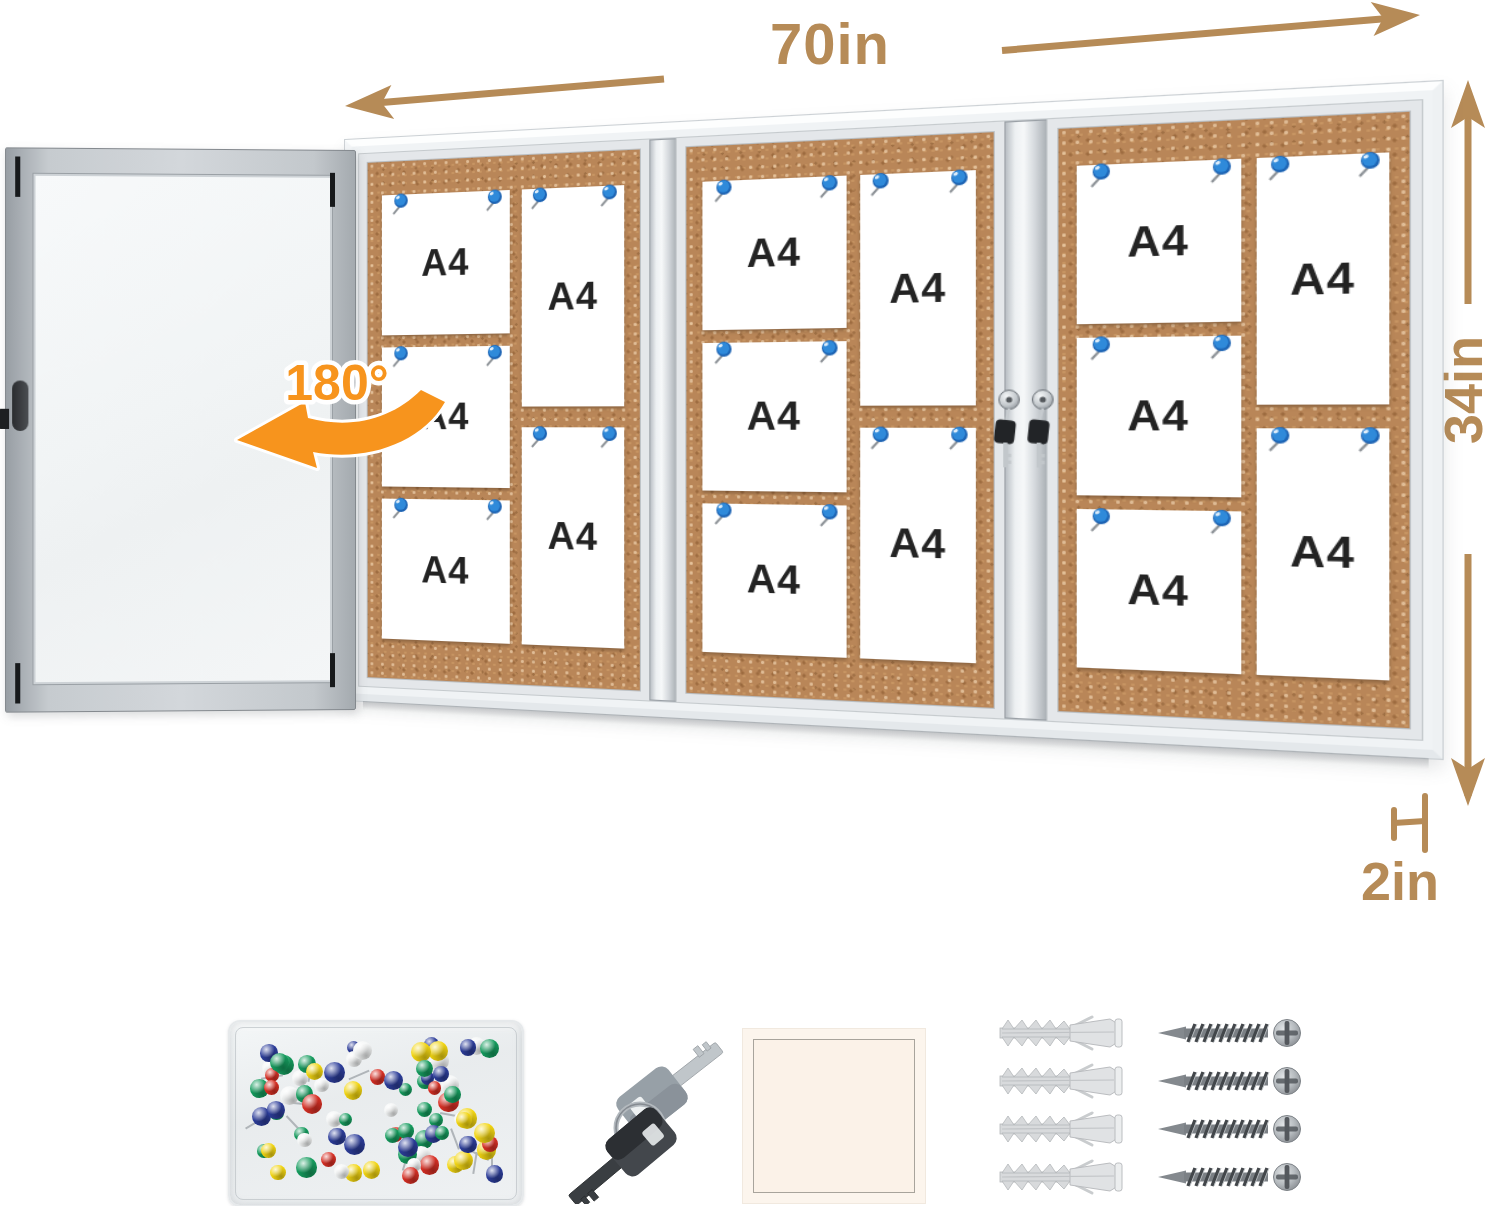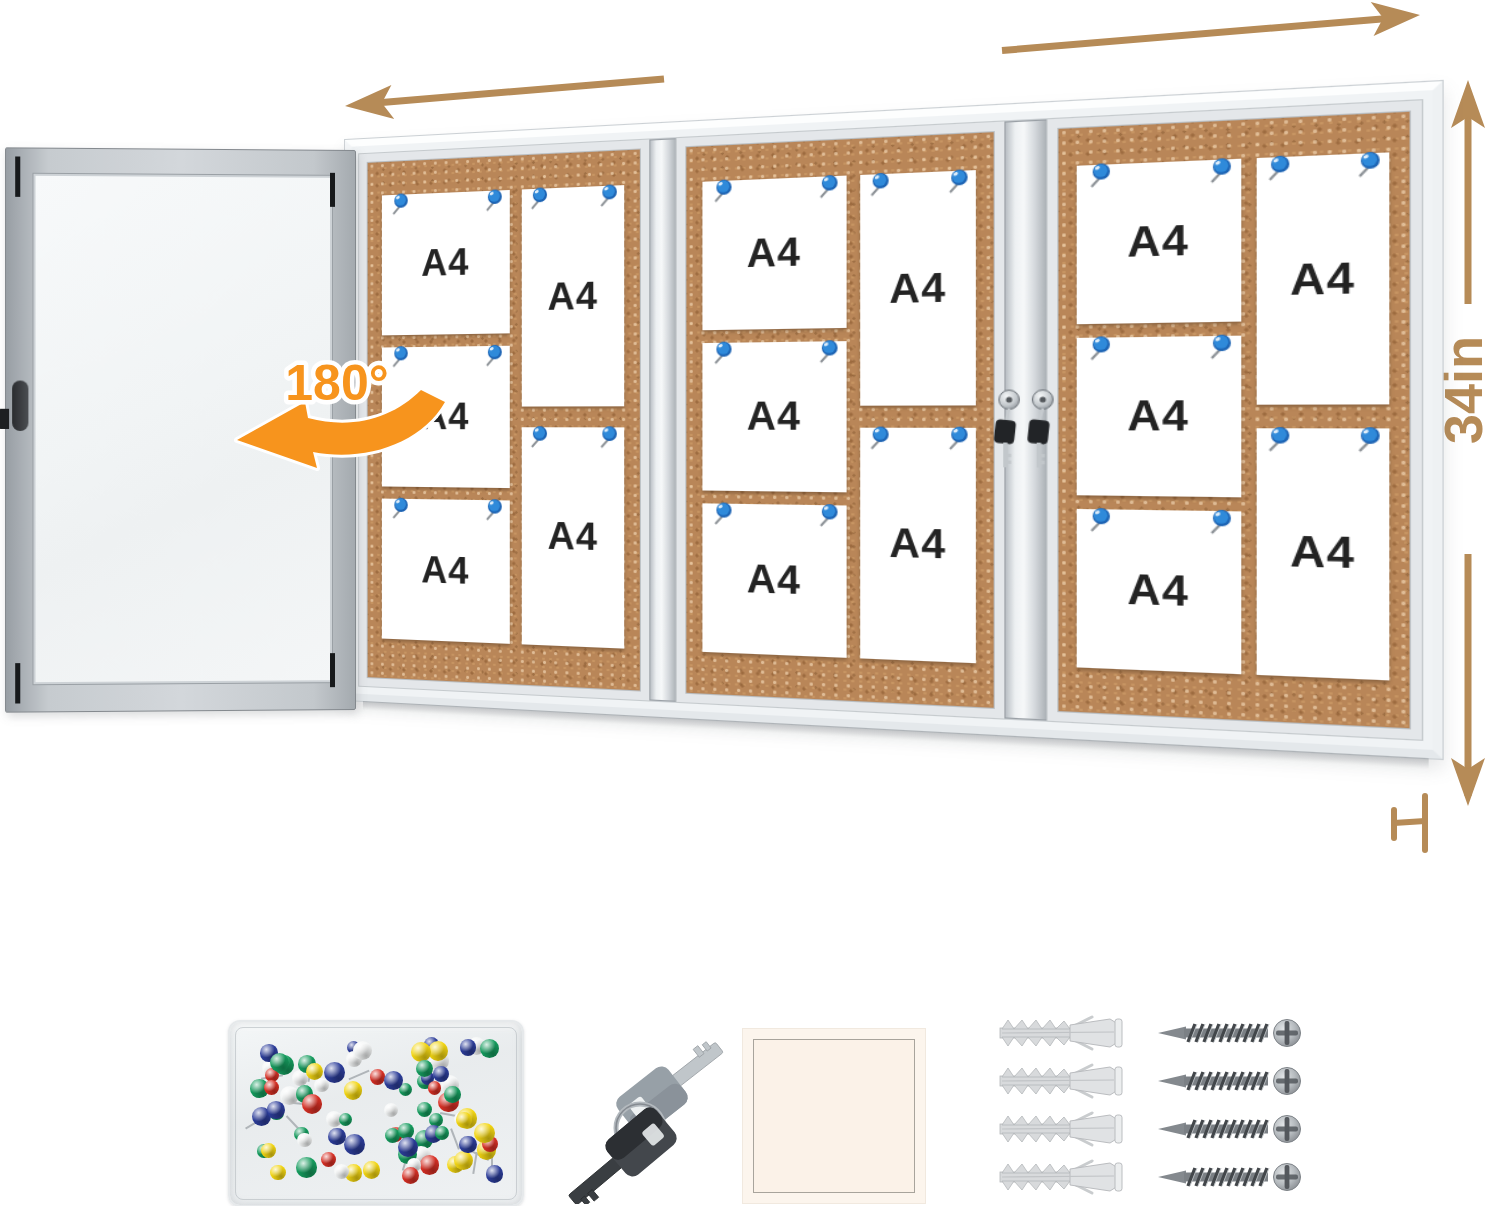--- a/index.html
+++ b/index.html
@@ -136,34 +136,36 @@
       </g>
     </defs>
   </svg>
 
   <svg id="top-arrow" class="anno" viewBox="0 0 1160 140">
     <line x1="28" y1="104.5" x2="334" y2="79" stroke="#b68b57" stroke-width="7"></line>
     <line x1="672" y1="50.5" x2="1076" y2="17" stroke="#b68b57" stroke-width="7"></line>
     <polygon points="0,0 48,-17 37,0 48,17" fill="#b68b57" transform="translate(15,106) rotate(-4.8)"></polygon>
     <polygon points="0,0 -48,-17 -37,0 -48,17" fill="#b68b57" transform="translate(1090,15) rotate(-4.8)"></polygon>
   </svg>
+  <div id="w-label" class="dim-label">70in</div>
 
   <svg id="side-arrow" class="anno" viewBox="0 0 60 752">
     <line x1="30" y1="30" x2="30" y2="242" stroke="#b68b57" stroke-width="7"></line>
     <line x1="30" y1="492" x2="30" y2="734" stroke="#b68b57" stroke-width="7"></line>
     <polygon points="0,0 -17,48 0,37 17,48" fill="#b68b57" transform="translate(30,18)"></polygon>
     <polygon points="0,0 -17,-48 0,-37 17,-48" fill="#b68b57" transform="translate(30,744)"></polygon>
   </svg>
   <div id="h-label" class="dim-label">34in</div>
 
   <svg id="depth-bracket" class="anno" viewBox="0 0 64 74">
     <line x1="16" y1="24" x2="16" y2="52" stroke="#b68b57" stroke-width="6" stroke-linecap="round"></line>
     <line x1="47" y1="10" x2="47" y2="64" stroke="#b68b57" stroke-width="6" stroke-linecap="round"></line>
     <line x1="16" y1="37" x2="47" y2="35" stroke="#b68b57" stroke-width="6" stroke-linecap="round"></line>
   </svg>
+  <div id="d-label" class="dim-label">2in</div>
 
   <svg id="rot-group" class="anno" viewBox="0 0 265 148">
     <path d="M22,102 L90,64 L93,80 C138,92 178,80 206,52 L230,64 C206,106 150,124 98,114 L102,130 Z" fill="#f7941d" stroke="#ffffff" stroke-width="6" stroke-linejoin="round" paint-order="stroke"></path>
     <text x="122" y="62" text-anchor="middle" font-size="50" font-weight="bold" font-family="Liberation Sans, sans-serif" fill="#f7941d" stroke="#ffffff" stroke-width="9" paint-order="stroke" stroke-linejoin="round">180°</text>
   </svg>
 
   <div class="door">
     <div class="door-glass"></div>
     <span class="clip tl"></span>
     <span class="clip bl"></span>

